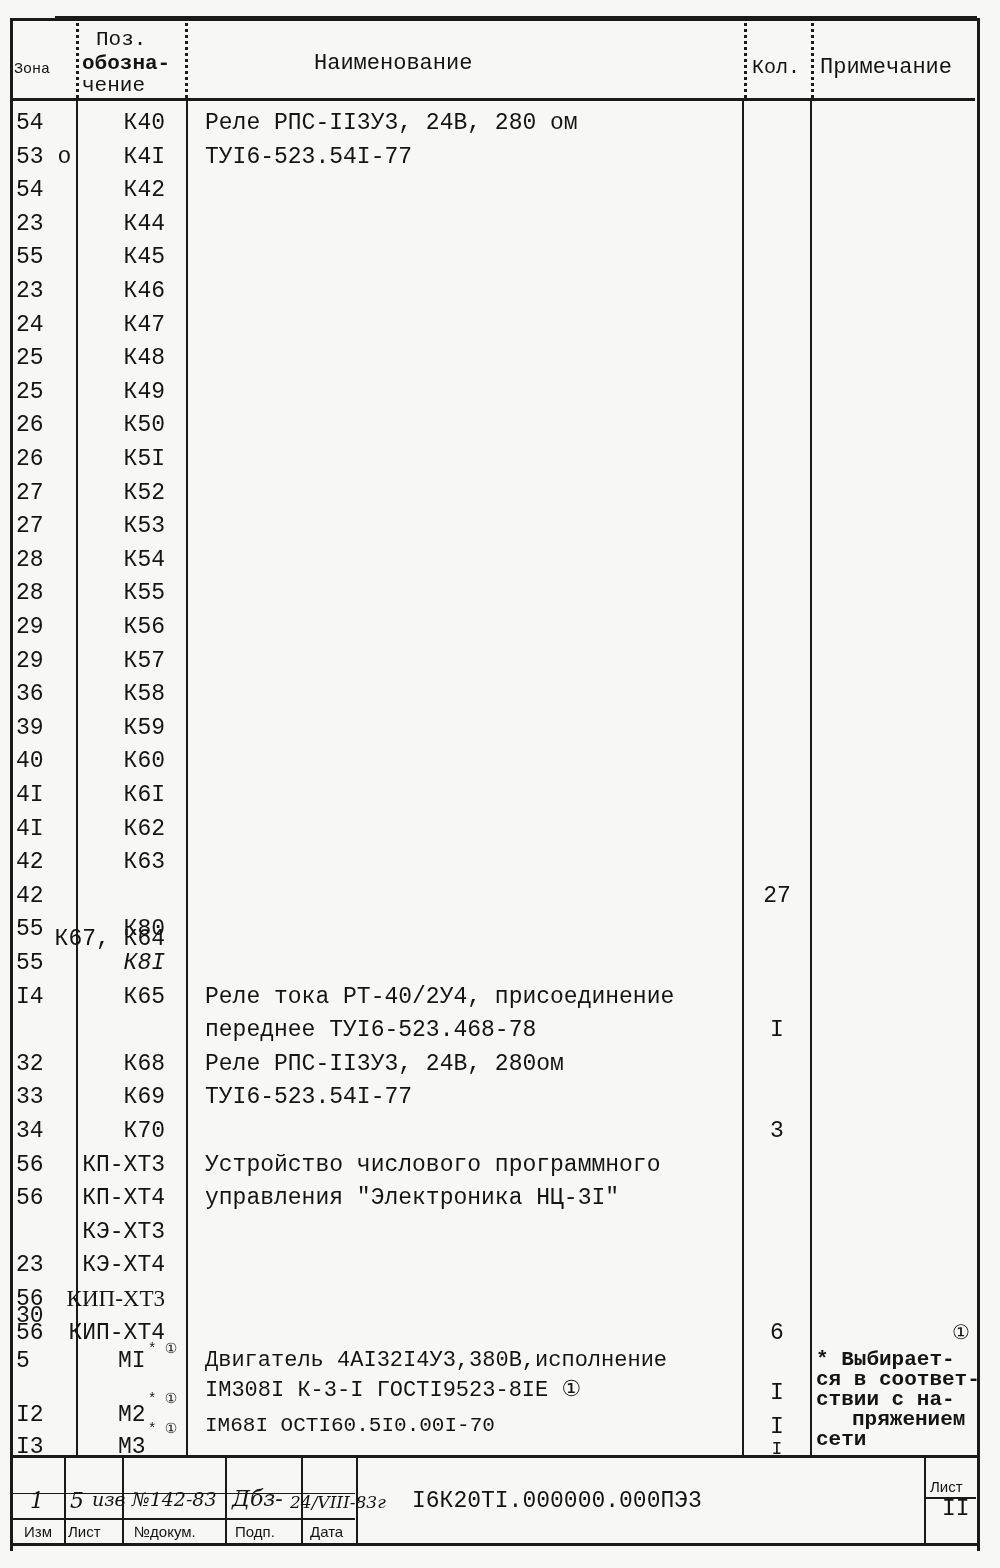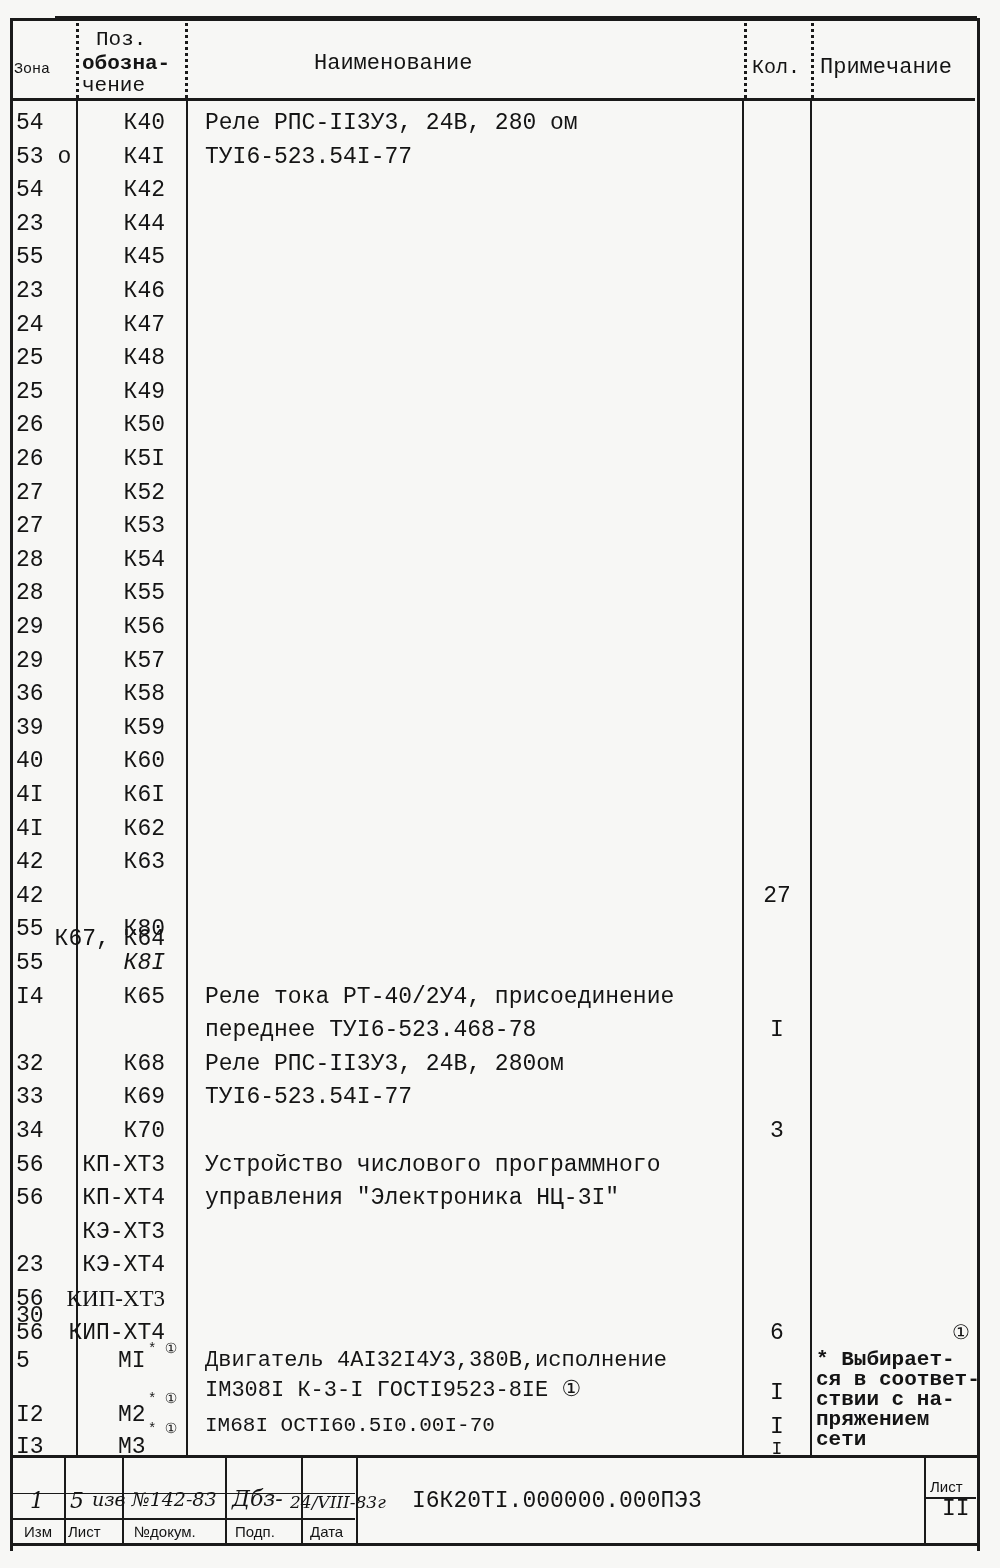--- a/index.html
+++ b/index.html
@@ -216,21 +216,21 @@
 
   <div class="cell zone" style="top:1432px;">I3</div>
   <div class="cell" style="left:118px;top:1432px;">М3</div>
   <div class="small" style="left:148px;top:1420px;font-size:14px;">* ①</div>
   <div class="cell qty" style="top:1434px;font-size:18px;">I</div>
 
   <div class="small" style="left:952px;top:1320px;font-size:20px;">①</div>
   <div class="cell note" style="top:1350px;">* Выбирает-</div>
   <div class="cell note" style="top:1370px;">ся в соответ-</div>
   <div class="cell note" style="top:1390px;">ствии с на-</div>
-  <div class="cell note" style="top:1410px;">пряжением</div>
+  <div class="cell note" style="top:1410px;margin-left:36px;">пряжением</div>
   <div class="cell note" style="top:1430px;">сети</div>
 
   <div class="hline" style="left:10px;top:1455px;width:967px;"></div>
   <div class="hline" style="left:10px;top:1543px;width:967px;"></div>
   <div class="hline" style="left:10px;top:1518px;width:345px;height:2px;"></div>
   <div class="hline" style="left:10px;top:1493px;width:345px;height:1px;"></div>
   <div class="vline" style="left:64px;top:1457px;height:88px;"></div>
   <div class="vline" style="left:122px;top:1457px;height:88px;"></div>
   <div class="vline" style="left:225px;top:1457px;height:88px;"></div>
   <div class="vline" style="left:301px;top:1457px;height:88px;"></div>

